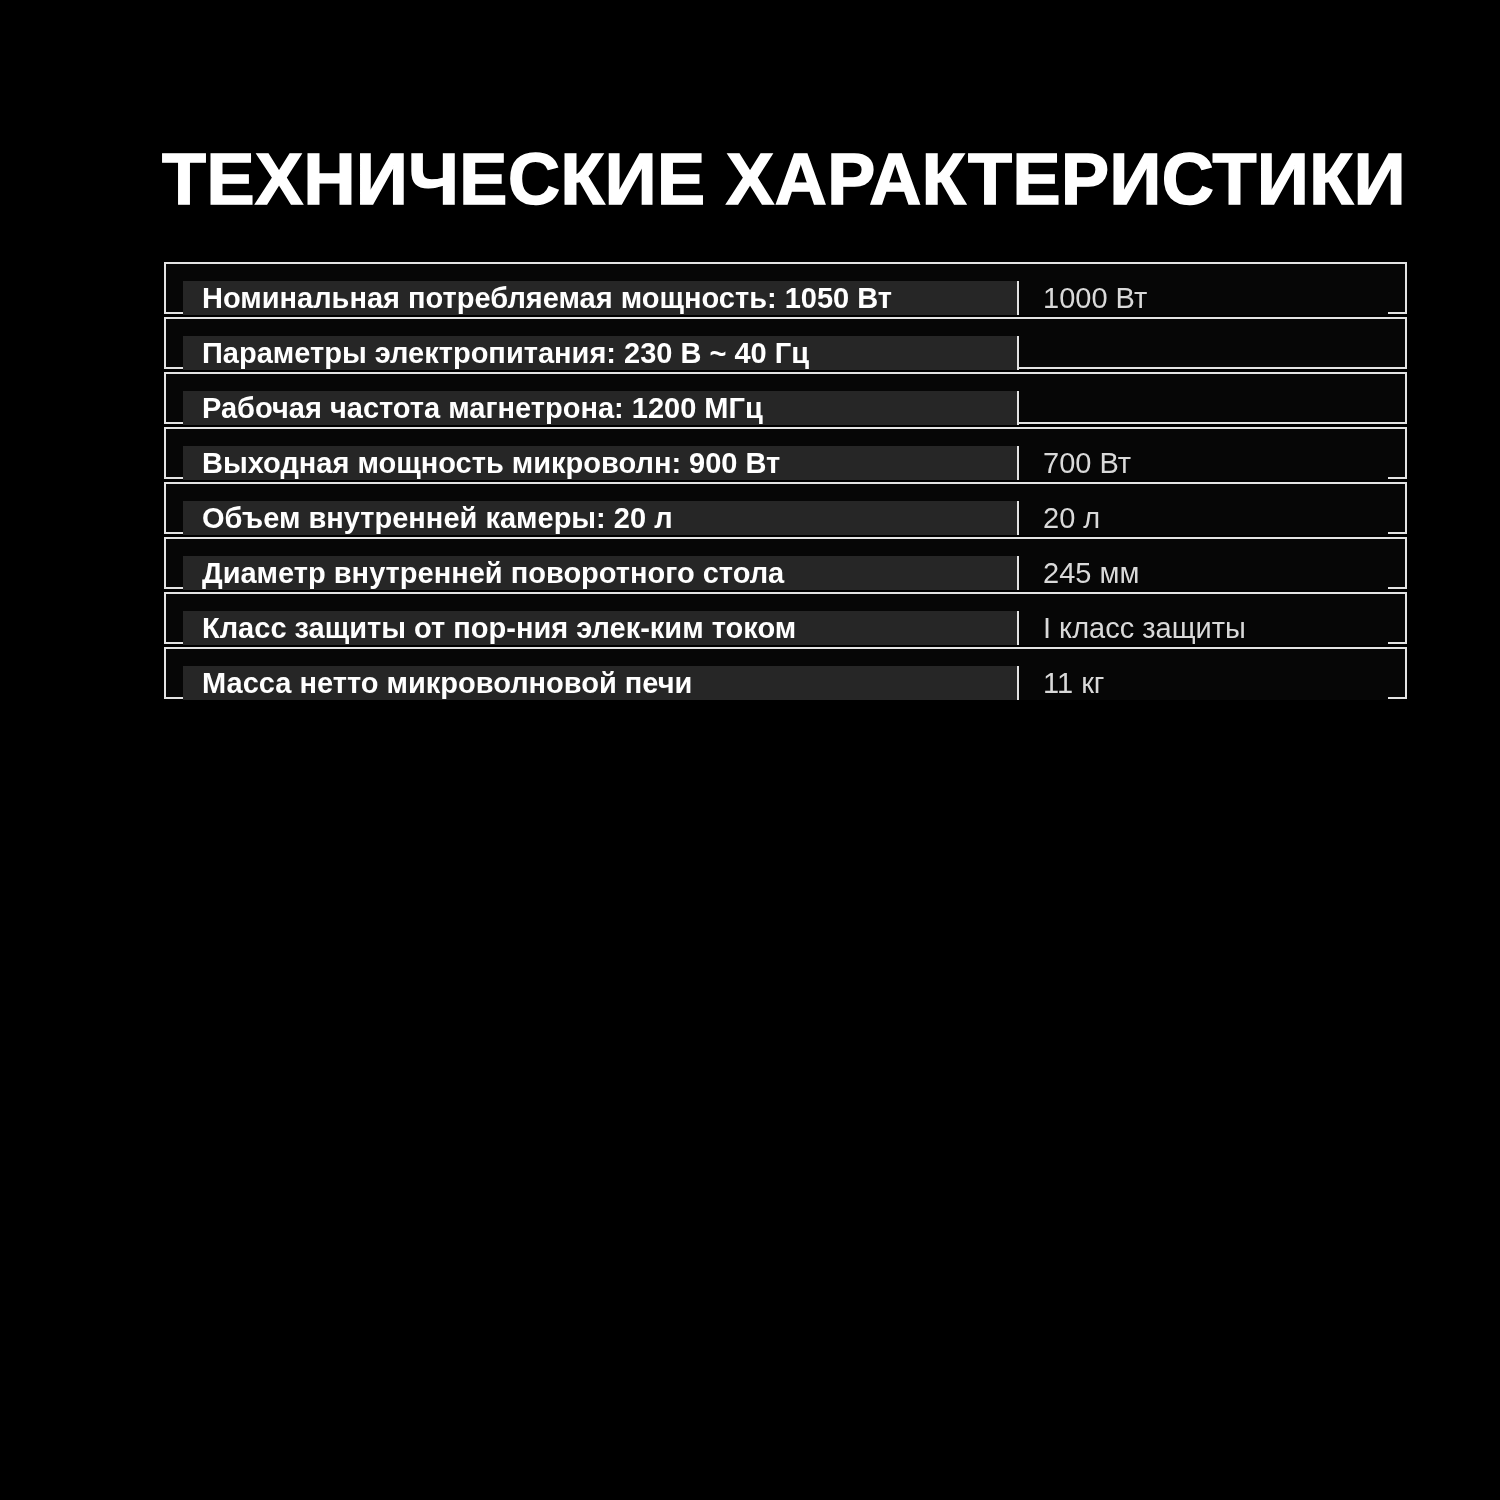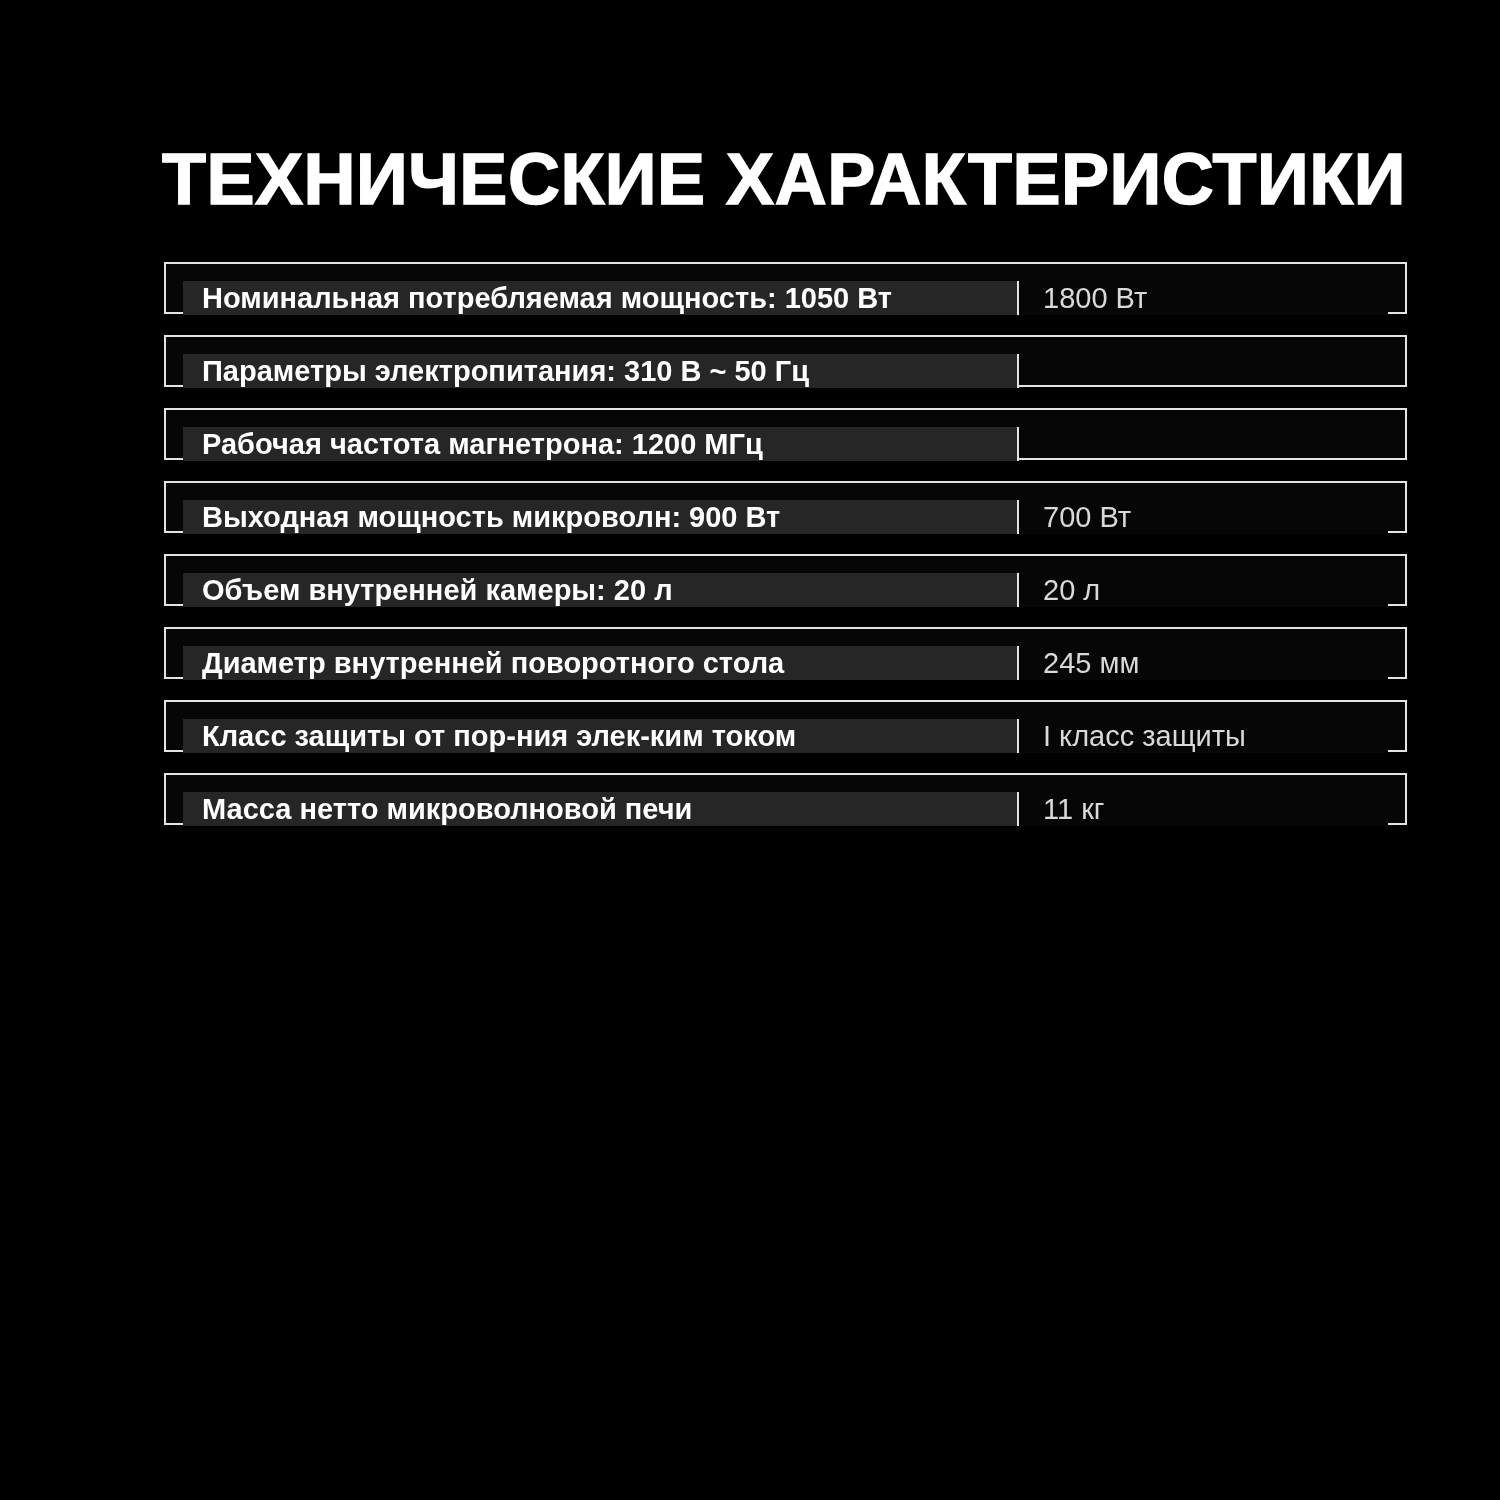--- a/index.html
+++ b/index.html
@@ -29,21 +29,21 @@
     white-space: nowrap;
     -webkit-text-stroke: 1.5px #ffffff;
   }
   .specs-table {
     position: absolute;
     left: 113px;
     top: 211px;
     width: 1277px;
     display: flex;
     flex-direction: column;
-    row-gap: 21px;
+    row-gap: 3px;
   }
   .spec-row {
     display: flex;
     height: 52px;
     border: 2px solid #e3e3e3;
     background: #060606;
   }
   .spec-label {
     width: 836px;
     flex: 0 0 836px;
@@ -76,25 +76,25 @@
 <body>
 
 <div class="page">
 
   <div class="page-title">ТЕХНИЧЕСКИЕ ХАРАКТЕРИСТИКИ</div>
 
   <div class="specs-table">
 
     <div class="spec-row">
       <div class="spec-label">Номинальная потребляемая мощность: 1050 Вт</div>
-      <div class="spec-value">1800 Вт</div>
+      <div class="spec-value">1000 Вт</div>
     </div>
 
     <div class="spec-row">
-      <div class="spec-label">Параметры электропитания: 310 В ~ 50 Гц</div>
+      <div class="spec-label">Параметры электропитания: 230 В ~ 40 Гц</div>
     </div>
 
     <div class="spec-row">
       <div class="spec-label">Рабочая частота магнетрона: 1200 МГц</div>
     </div>
 
     <div class="spec-row">
       <div class="spec-label">Выходная мощность микроволн: 900 Вт</div>
       <div class="spec-value">700 Вт</div>
     </div>

